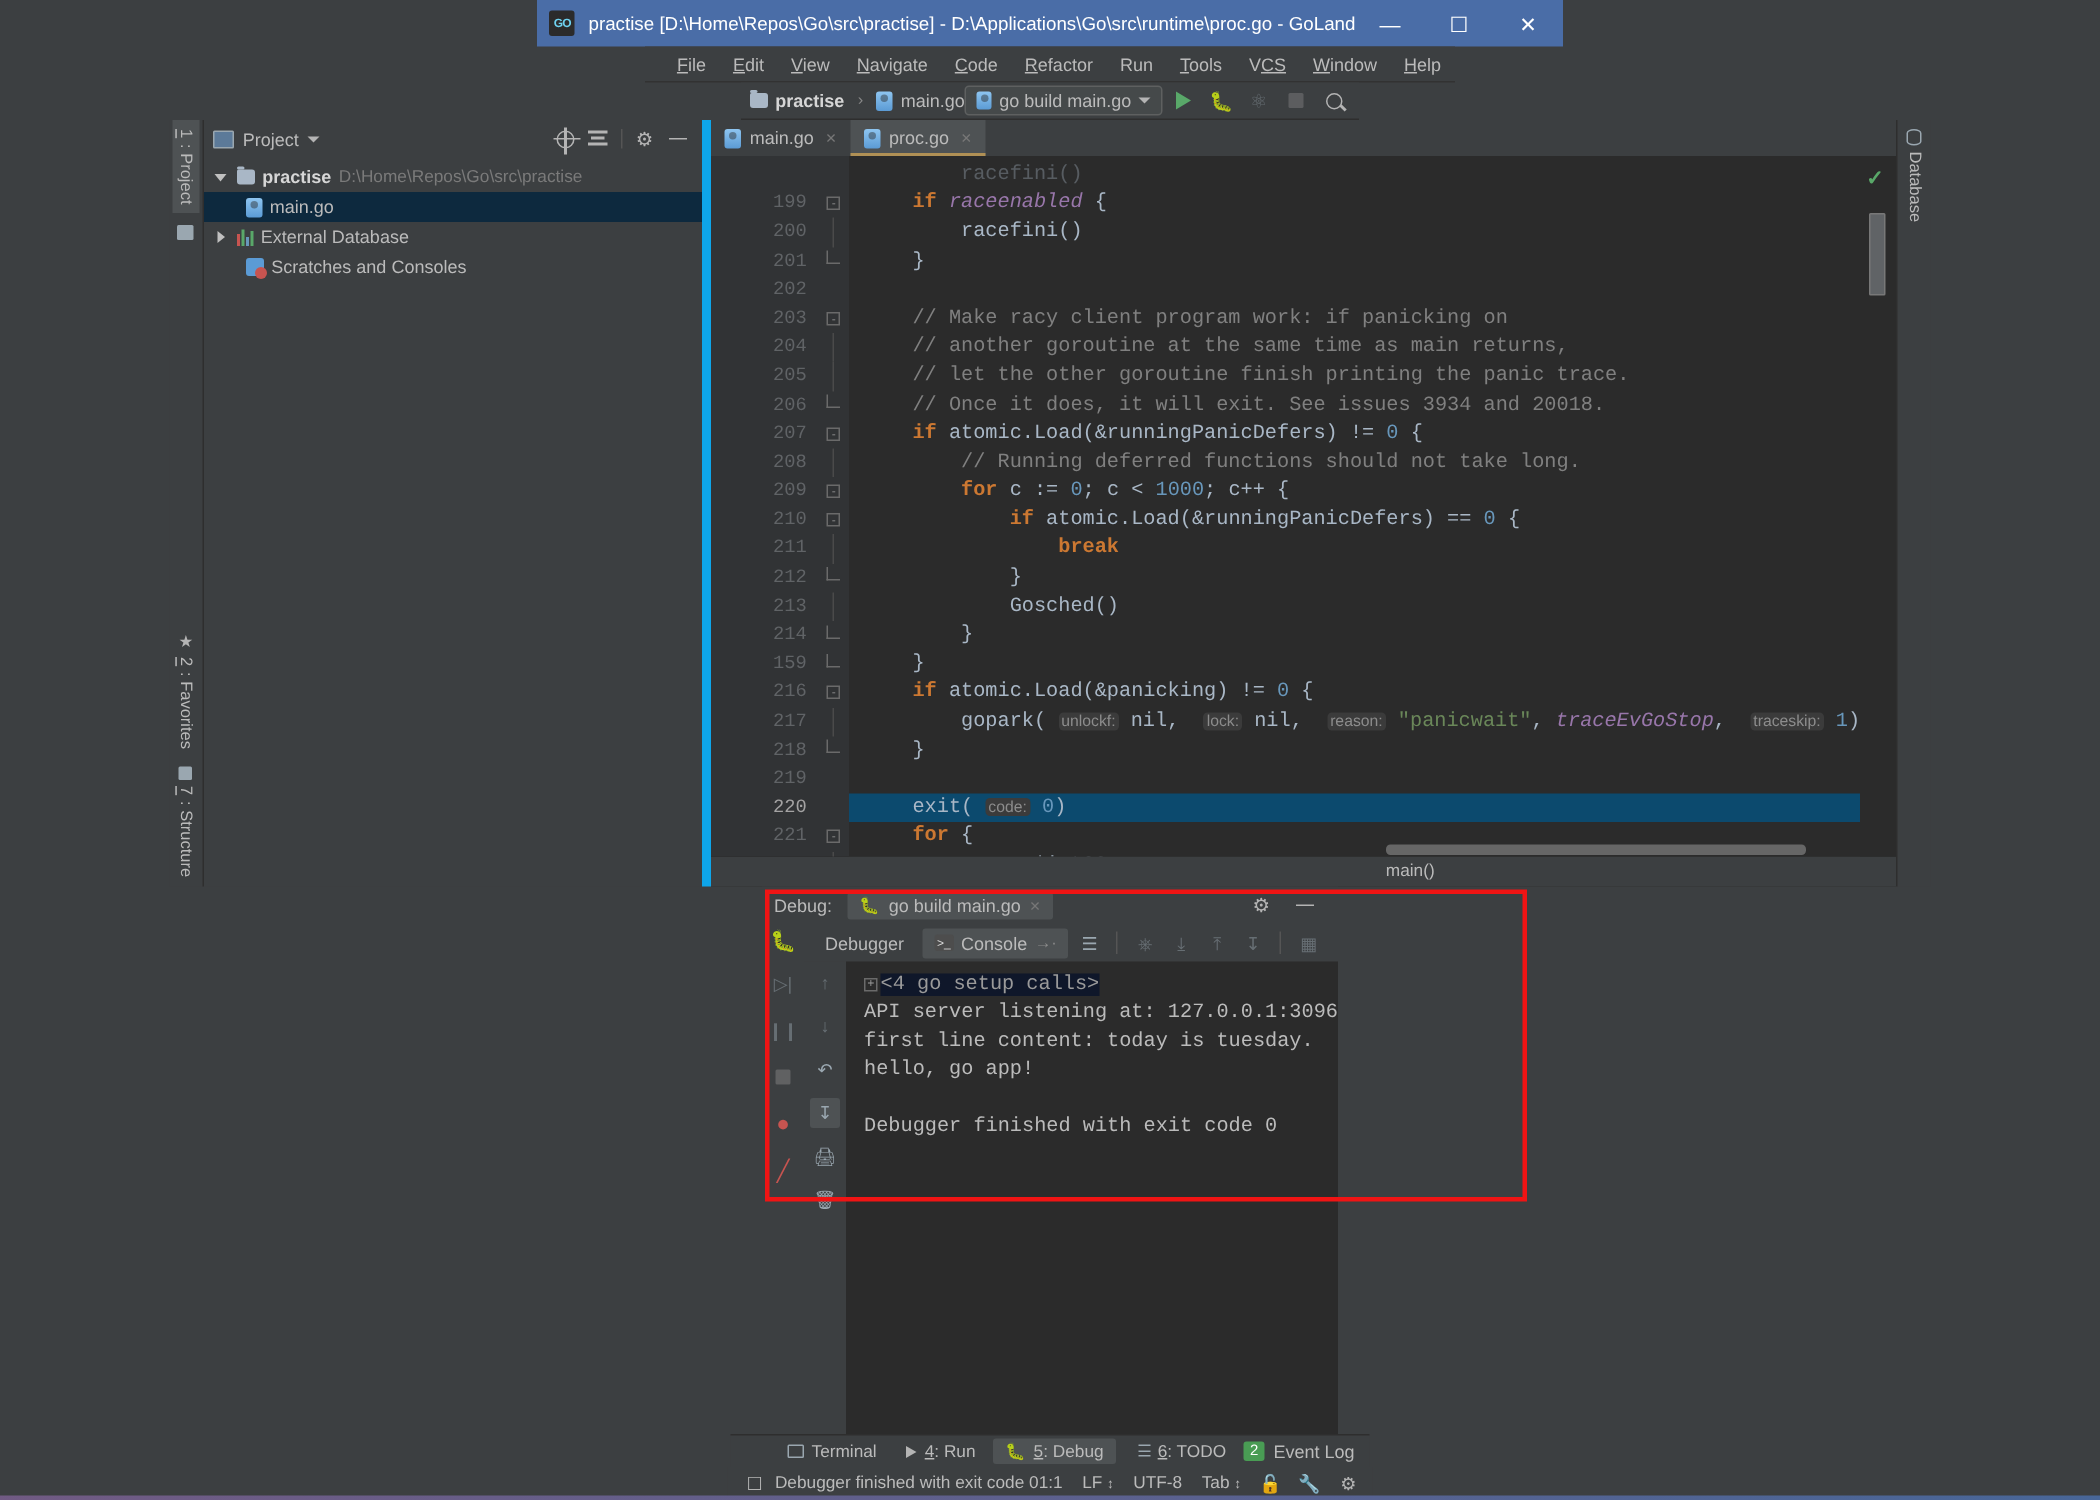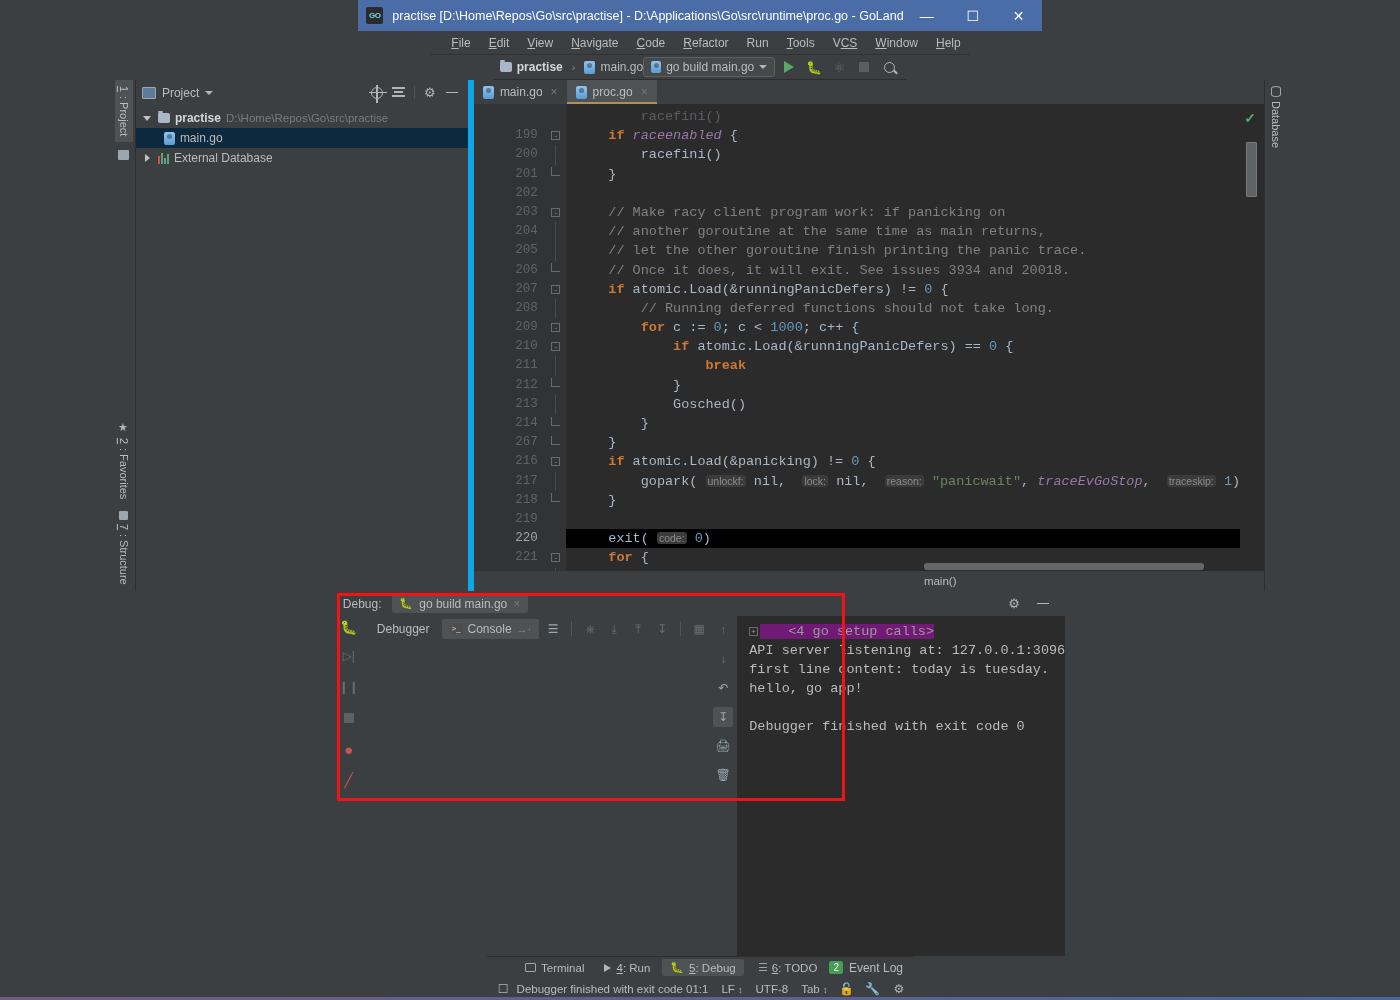--- a/index.html
+++ b/index.html
@@ -147,21 +147,21 @@
   .fold { height:19.2px; display:flex; align-items:center; justify-content:center; }
   .fbox { width:9px;height:9px;border:1px solid #6a6a6a;color:#8a8a8a;font-size:8px;line-height:7px;text-align:center;background:#313335; }
   .fend { width:9px;height:9px;border-left:1px solid #6a6a6a;border-bottom:1px solid #6a6a6a;margin-top:-5px; }
   .fline { width:1px; height:19.2px; background:#4a4a4a; }
 
   .code {
     flex:1; font-family:"Liberation Mono", monospace; font-size:13.5px;
     padding-top:3px; position:relative; overflow:hidden; color:#a9b7c6;
   }
   .cl { height:19.2px; line-height:19.2px; white-space:pre; padding-left:10px; }
-  .cl.hl { background:#000000; }
+  .cl.hl { background:#0c4a6e; }
   .kw { color:#cc7832; font-weight:bold; }
   .num { color:#6897bb; }
   .str { color:#6a8759; }
   .cm { color:#808080; }
   .it { font-style:italic; color:#9876aa; }
   .hint {
     background:#3b3b3b; color:#8c8c8c; font-size:10.5px; padding:0 2px;
     border-radius:3px; font-family:"Liberation Sans", sans-serif;
   }
   .hsel { color:#a9b7c6; }
@@ -179,37 +179,37 @@
 
   
   .debugwin { height:365px; flex:0 0 365px; display:flex; flex-direction:column; background:#3c3f41; position:relative; }
   .dw-header { height:25px; display:flex; align-items:center; padding:0 8px; gap:10px; flex:0 0 25px; }
   .dw-label { font-size:12px; color:#bbbbbb; }
   .dw-tab { display:flex; align-items:center; gap:6px; background:#4e5254; padding:2px 8px; border-radius:2px; font-size:12px; }
   .dw-right { margin-left:auto; display:flex; align-items:center; gap:16px; padding-right:8px; }
 
   .dw-main { flex:1; display:flex; min-height:0; }
   .dw-lefttools { width:28px; flex:0 0 28px; background:#3c3f41; display:flex; flex-direction:column; align-items:center; padding-top:3px; gap:11px; }
-  .dw-body { flex:1; display:flex; min-width:0; }
+  .dw-body { flex:1; display:flex; flex-direction:column; min-width:0; }
   .dw-tabs { height:25px; display:flex; align-items:center; gap:4px; padding-left:6px; flex:0 0 25px; background:#3c3f41; }
   .dtab { font-size:12px; padding:3px 8px; border-radius:2px; display:flex; align-items:center; gap:5px; }
   .dtab.sel { background:#4e5254; }
   .console-chip { width:13px;height:11px;background:#4d4d4d;color:#ddd;font-size:8px;display:flex;align-items:center;justify-content:center;border-radius:2px; }
   .dsep { width:1px; height:15px; background:#555; margin:0 4px; }
   .dtool { width:20px;height:20px;display:flex;align-items:center;justify-content:center;color:#9aa7b0;font-size:12px; }
   .dtool.dimd { opacity:.45; }
 
   .dw-content { flex:1; display:flex; min-height:0; }
   .run-gutter { width:28px; flex:0 0 28px; background:#3c3f41; display:flex; flex-direction:column; align-items:center; padding-top:4px; gap:9px; }
   .console {
     flex:1; background:#2b2b2b; font-family:"Liberation Mono", monospace; font-size:13.5px;
     color:#bbbbbb; padding:6px 0 0 12px; line-height:19px; overflow:hidden;
   }
   .cfold { display:inline-block; width:9px;height:9px;border:1px solid #6a6a6a;color:#9a9a9a;font-size:8px;line-height:7px;text-align:center;margin-right:2px;vertical-align:1px; }
-  .folded { background:#701a75; color:#9a9a9a;padding-left:28px; }
+  .folded { background:#0f172a; color:#9a9a9a; }
 
   .red-box {
     position:absolute; border:3px solid #f01414; pointer-events:none;
   }
 
   
   .toolstripe {
     height:22px; background:#3c3f41; display:flex; align-items:center; gap:4px;
     padding-left:30px; flex:0 0 22px; border-top:1px solid #2e2e2e;
   }
@@ -350,20 +350,24 @@
           <span class="tw">
               <span class="tri-rt"></span>
             </span>
           <span class="lib-ico">
             <i style="height:8px;background:#c75450"></i>
               <i style="height:11px;background:#59a869"></i>
               <i style="height:6px;background:#6897bb"></i>
               <i style="height:10px;background:#59a869"></i>
           </span>
           <span>External Database</span>
+        </div>
+        <div class="trow" style="padding-left:28px">
+          <span class="scratch-ico"></span>
+          <span>Scratches and Consoles</span>
         </div>
       </div>
     </div>
 
     <div class="editorwrap">
       <div class="tabbar">
         <div class="etab">
           <span class="gofile-ico"></span>
           <span>main.go</span>
           <span class="x">×</span>
@@ -387,21 +391,21 @@
             <div class="gln">205</div>
             <div class="gln">206</div>
             <div class="gln">207</div>
             <div class="gln">208</div>
             <div class="gln">209</div>
             <div class="gln">210</div>
             <div class="gln">211</div>
             <div class="gln">212</div>
             <div class="gln">213</div>
             <div class="gln">214</div>
-            <div class="gln">267</div>
+            <div class="gln">159</div>
             <div class="gln">216</div>
             <div class="gln">217</div>
             <div class="gln">218</div>
             <div class="gln">219</div>
             <div class="gln" style="color: rgb(164, 163, 163);">220</div>
             <div class="gln">221</div>
             <div class="gln">222</div>
           </div>
         <div class="foldcol" id="foldcol">
             <div class="fold"></div>

